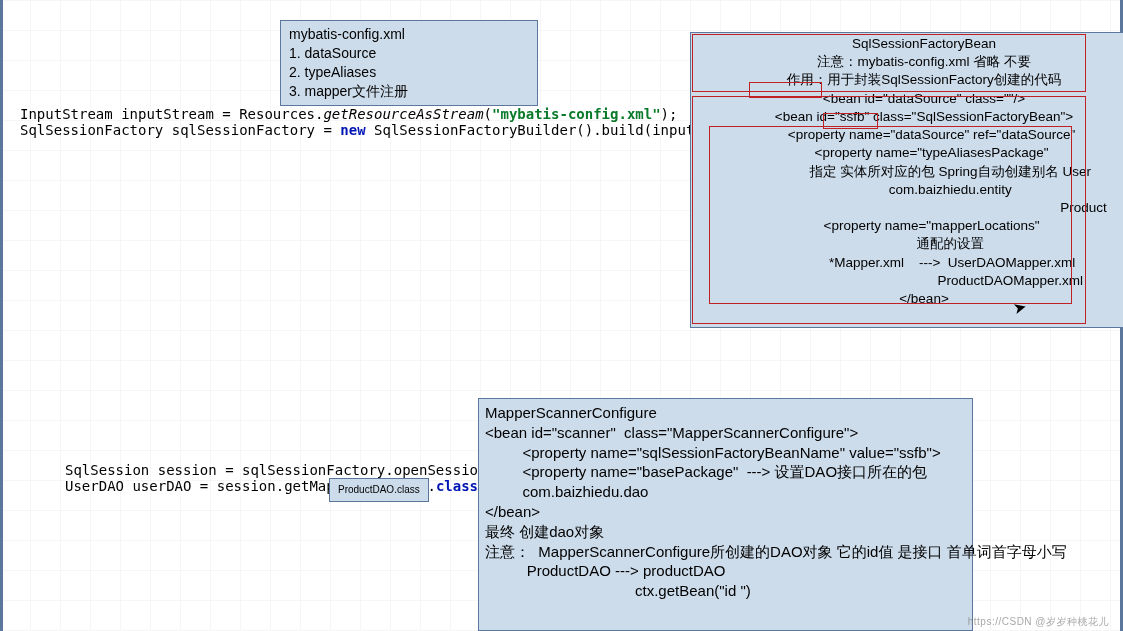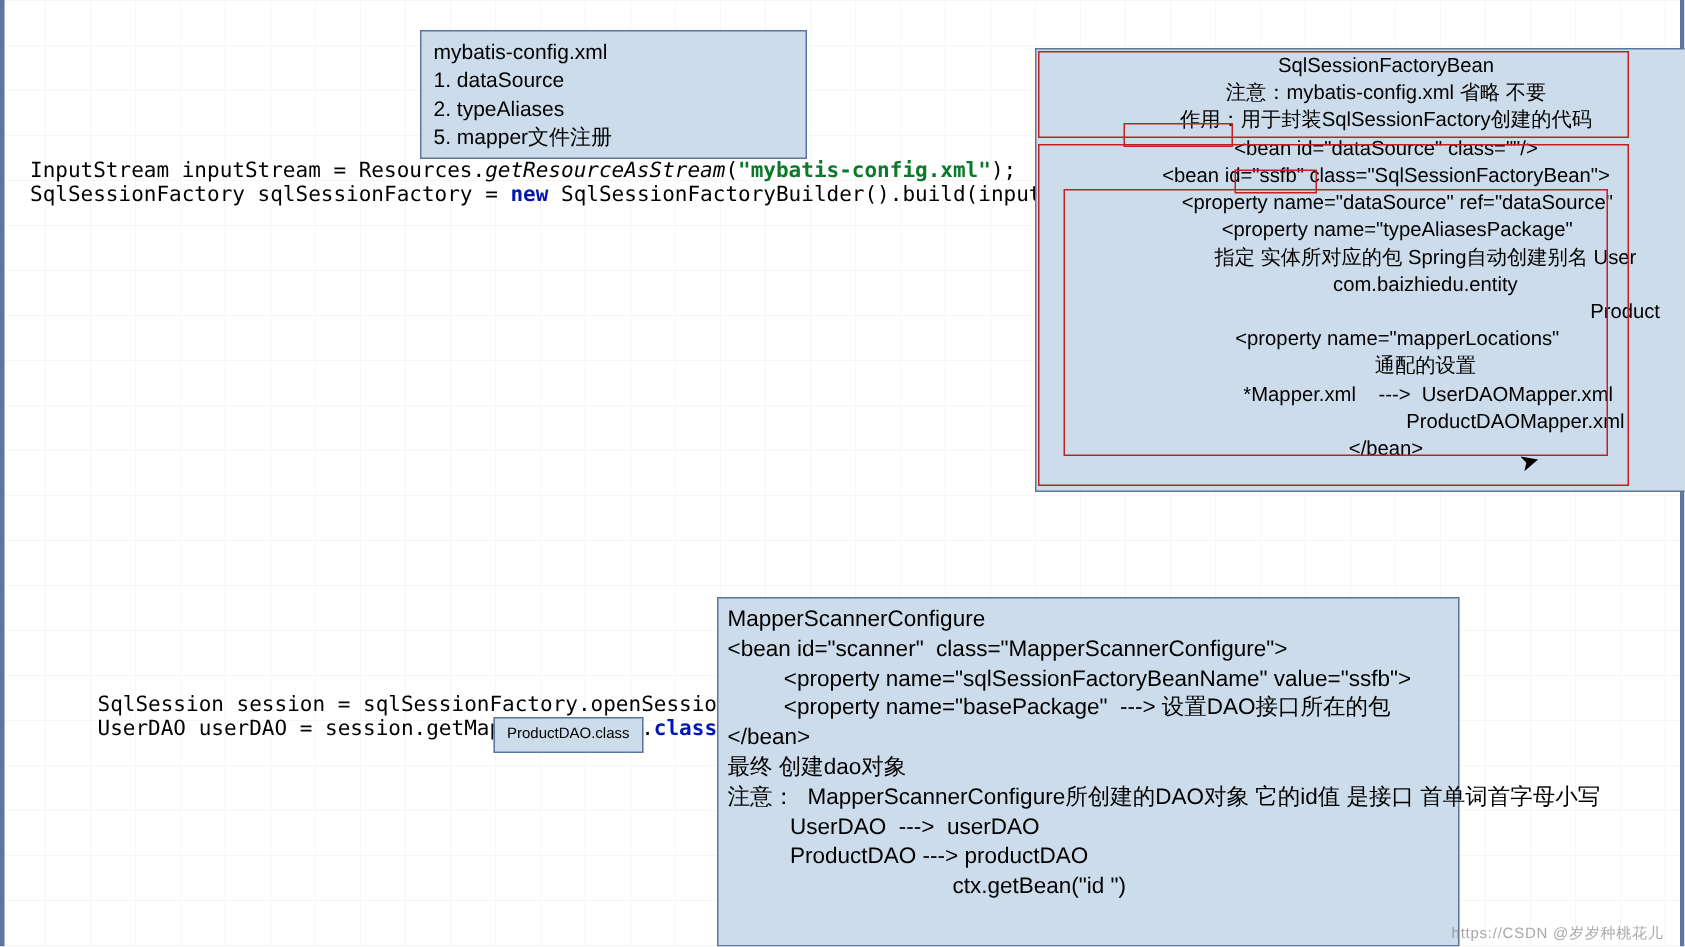--- a/index.html
+++ b/index.html
@@ -77,21 +77,21 @@
 
 <div class="canvas">
 
   <div class="left-edge"></div>
   <div class="right-edge"></div>
 
   <div class="box box-pad" style="left:280px; top:20px; width:258px;">
     <div>mybatis-config.xml</div>
     <div>1. dataSource</div>
     <div>2. typeAliases</div>
-    <div>5. mapper文件注册</div>
+    <div>3. mapper文件注册</div>
   </div>
 
   <div class="code" style="left:20px; top:90px;">
 <span>InputStream inputStream = Resources.</span><span class="method-it">getResourceAsStream</span><span>(</span><span class="str">"mybatis-config.xml"</span><span>);</span>
 <span>SqlSessionFactory sqlSessionFactory = </span><span class="kw">new</span><span> SqlSessionFactoryBuilder().build(inputStream);</span></div>
 
   <div class="box" style="left:690px; top:32px; width:468px; height:296px; padding:2px 4px; font-size:13.5px; line-height:1.35;text-align:center;">
     <div>SqlSessionFactoryBean</div>
     <div>注意：mybatis-config.xml 省略 不要</div>
     <div>作用：用于封装SqlSessionFactory创建的代码</div>
@@ -127,25 +127,25 @@
     <span>ProductDAO.class</span>
   </div>
 
   <div class="box" style="left:478px; top:398px; width:495px; height:233px; padding:4px 6px; font-size:15px; line-height:1.32;">
     <div>MapperScannerConfigure</div>
     <div> </div>
     <div style="white-space:pre;">&lt;bean id="scanner"  class="MapperScannerConfigure"&gt;</div>
     <div style="white-space:pre;">         &lt;property name="sqlSessionFactoryBeanName" value="ssfb"&gt;</div>
     <div style="white-space:pre;">         &lt;property name="basePackage"  ---&gt; 设置DAO接口所在的包</div>
     <div> </div>
+    <div style="white-space:pre;">         com.baizhiedu.dao</div>
     <div> </div>
     <div>&lt;/bean&gt;</div>
     <div>最终  创建dao对象</div>
     <div style="white-space:pre;">注意：  MapperScannerConfigure所创建的DAO对象 它的id值 是接口 首单词首字母小写</div>
-    <div style="white-space:pre;">          UserDAO  ---&gt;  userDAO</div>
     <div style="white-space:pre;">          ProductDAO ---&gt; productDAO</div>
     <div> </div>
     <div style="white-space:pre;">                                    ctx.getBean("id ")</div>
   </div>
 
   <div class="cursor" style="left:1013px; top:298px;">➤</div>
 
   <div class="watermark">https://CSDN @岁岁种桃花儿</div>
 
 </div>

